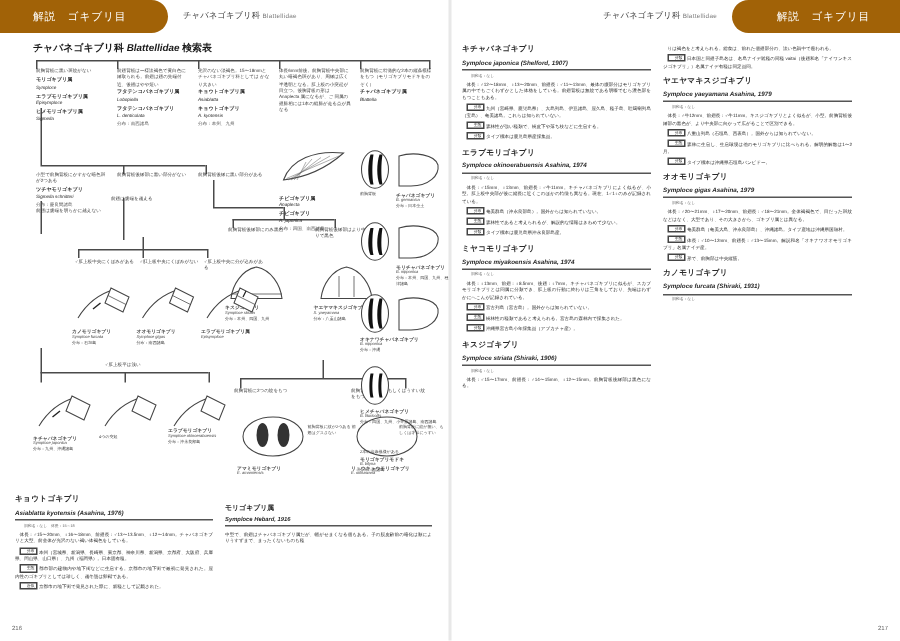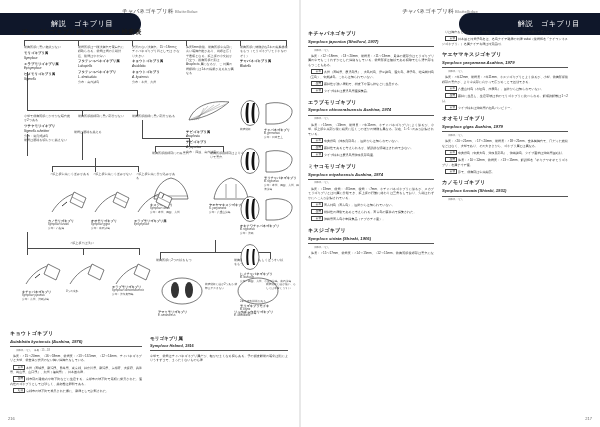--- a/index.html
+++ b/index.html
@@ -1,20 +1,20 @@
 <!DOCTYPE html>
 <html><head>
 <meta charset="utf-8">
 <style>
   html,body{margin:0;padding:0;background:#ffffff;}
   body{width:600px;height:427px;position:relative;overflow:hidden;
        font-family:"Liberation Sans","DejaVu Sans",sans-serif;color:#1a1a1a;}
   .page{position:absolute;inset:0;background:#fff;}
   .gutter{position:absolute;left:299px;top:0;width:2px;height:427px;background:#e8e8e8;}
-  .rh-tab{position:absolute;top:13px;height:22px;background:#0f172a;padding-left:29px;}
+  .rh-tab{position:absolute;top:0;height:22px;background:#a16207;}
   .rh-tab.left{left:0;width:112px;border-radius:0 11px 11px 0;}
   .rh-tab.right{right:0;width:112px;border-radius:11px 0 0 11px;}
   .rh-tab span{display:block;color:#fff;font-size:7.2px;letter-spacing:.5px;
        line-height:22px;padding:0 0 0 22px;}
   .rh-tab.right span{text-align:right;padding:0 20px 0 0;}
   .rh-fam{position:absolute;top:0;line-height:22px;font-size:5.6px;color:#3a3a3a;}
   .rh-fam.left{left:122px;}
   .rh-fam.right{right:122px;}
   .rh-fam .lat{font-size:4.2px;color:#777;letter-spacing:.2px;}
 

